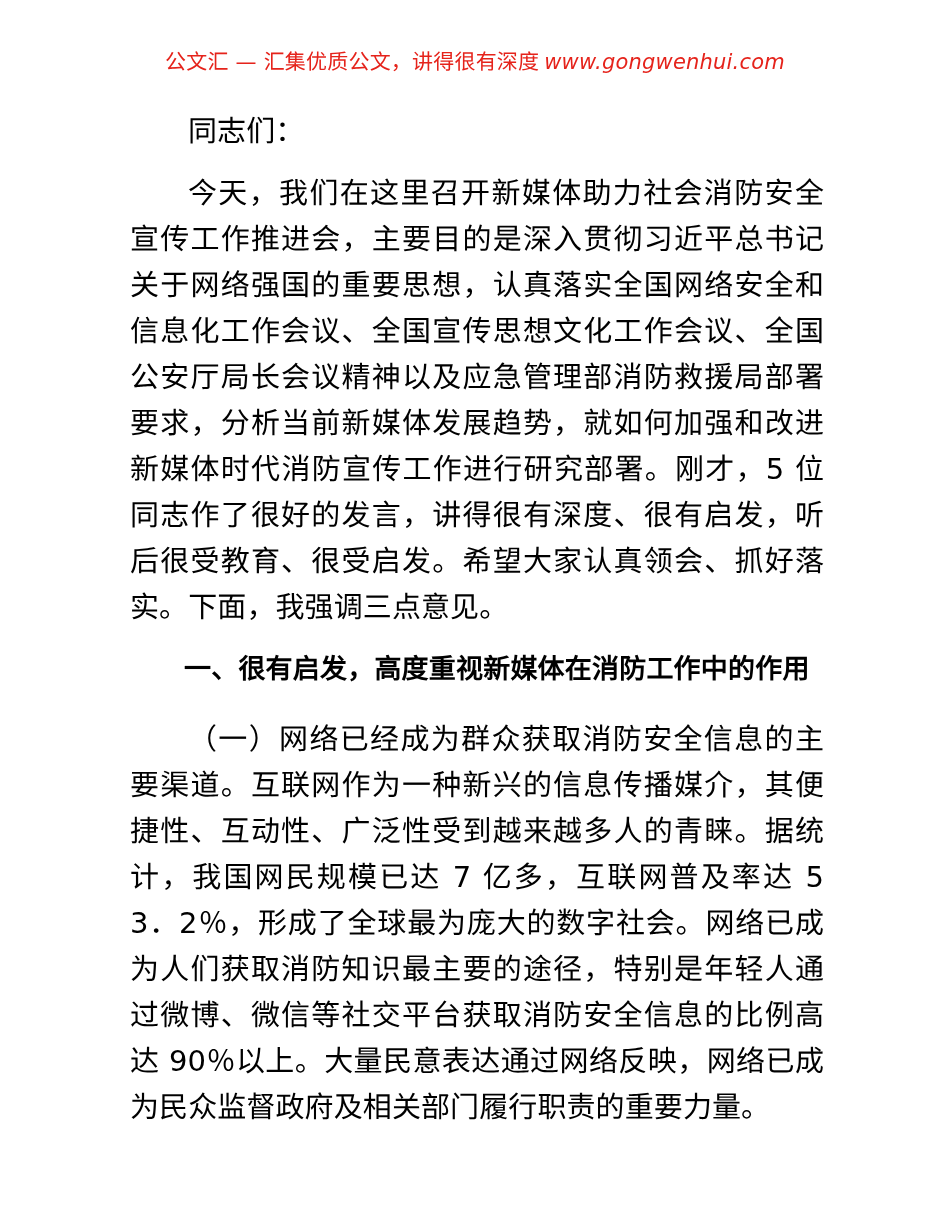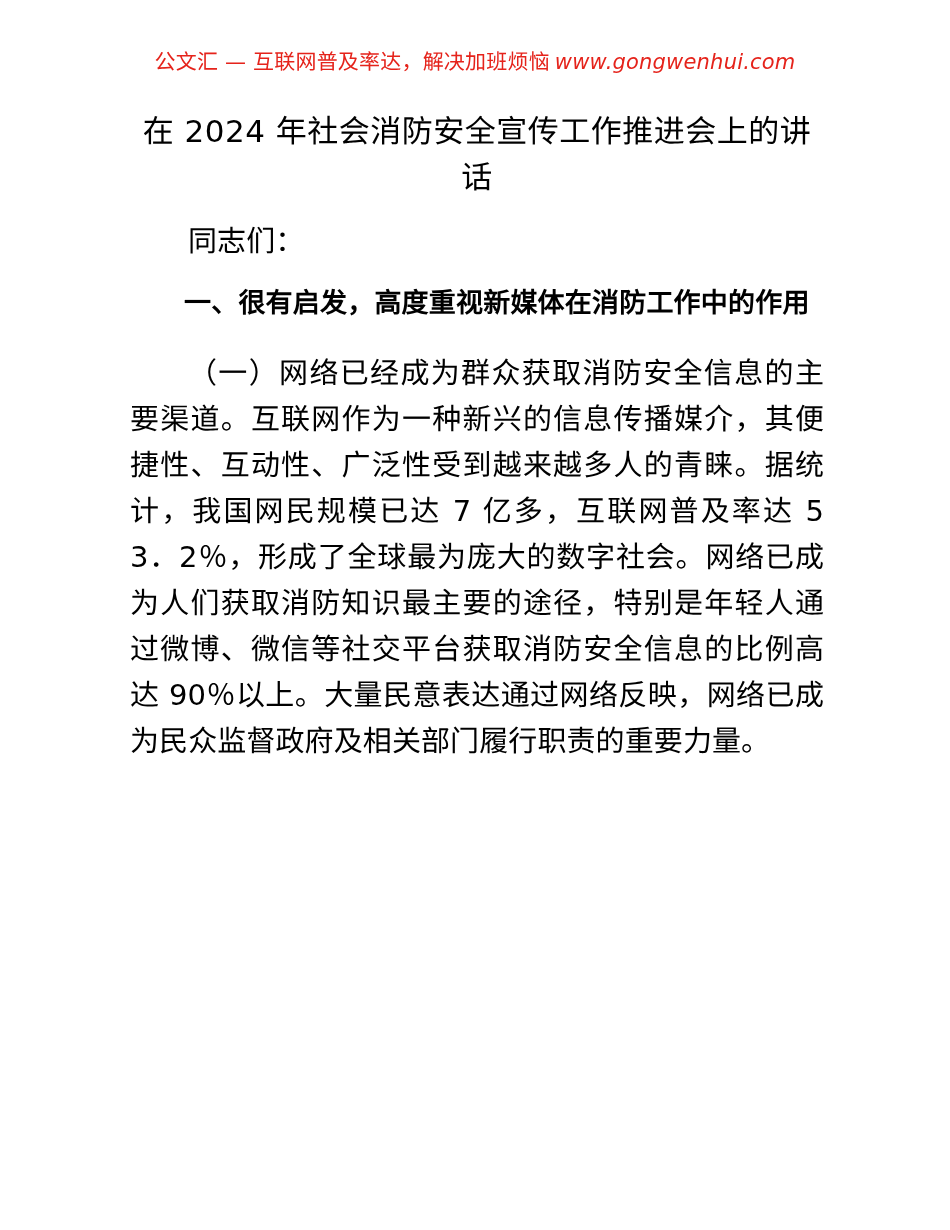--- a/index.html
+++ b/index.html
@@ -99,29 +99,29 @@
   p.para.sub-para {
     margin-top: 24px;
   }
 </style>
 </head>
 <body>
 
 <div class="page">
 
   <div class="site-header">
-    <span class="wm-text">公文汇 — 互联网普及率达，解决加班烦恼</span><span class="wm-url">www.gongwenhui.com</span>
+    <span class="wm-text">公文汇 — 汇集优质公文，讲得很有深度</span><span class="wm-url">www.gongwenhui.com</span>
   </div>
 
   <div class="doc">
 
-    <h1 class="doc-title">在 2024 年社会消防安全宣传工作推进会上的讲话</h1>
 
     <p class="para salutation">同志们：</p>
 
+    <p class="para">今天，我们在这里召开新媒体助力社会消防安全宣传工作推进会，主要目的是深入贯彻习近平总书记关于网络强国的重要思想，认真落实全国网络安全和信息化工作会议、全国宣传思想文化工作会议、全国公安厅局长会议精神以及应急管理部消防救援局部署要求，分析当前新媒体发展趋势，就如何加强和改进新媒体时代消防宣传工作进行研究部署。刚才，5 位同志作了很好的发言，讲得很有深度、很有启发，听后很受教育、很受启发。希望大家认真领会、抓好落实。下面，我强调三点意见。</p>
 
     <h2 class="section-heading">一、很有启发，高度重视新媒体在消防工作中的作用</h2>
 
     <p class="para sub-para">（一）网络已经成为群众获取消防安全信息的主要渠道。互联网作为一种新兴的信息传播媒介，其便捷性、互动性、广泛性受到越来越多人的青睐。据统计，我国网民规模已达 7 亿多，互联网普及率达 53．2％，形成了全球最为庞大的数字社会。网络已成为人们获取消防知识最主要的途径，特别是年轻人通过微博、微信等社交平台获取消防安全信息的比例高达 90％以上。大量民意表达通过网络反映，网络已成为民众监督政府及相关部门履行职责的重要力量。</p>
 
   </div>
 
 </div>
 
 </body></html>

